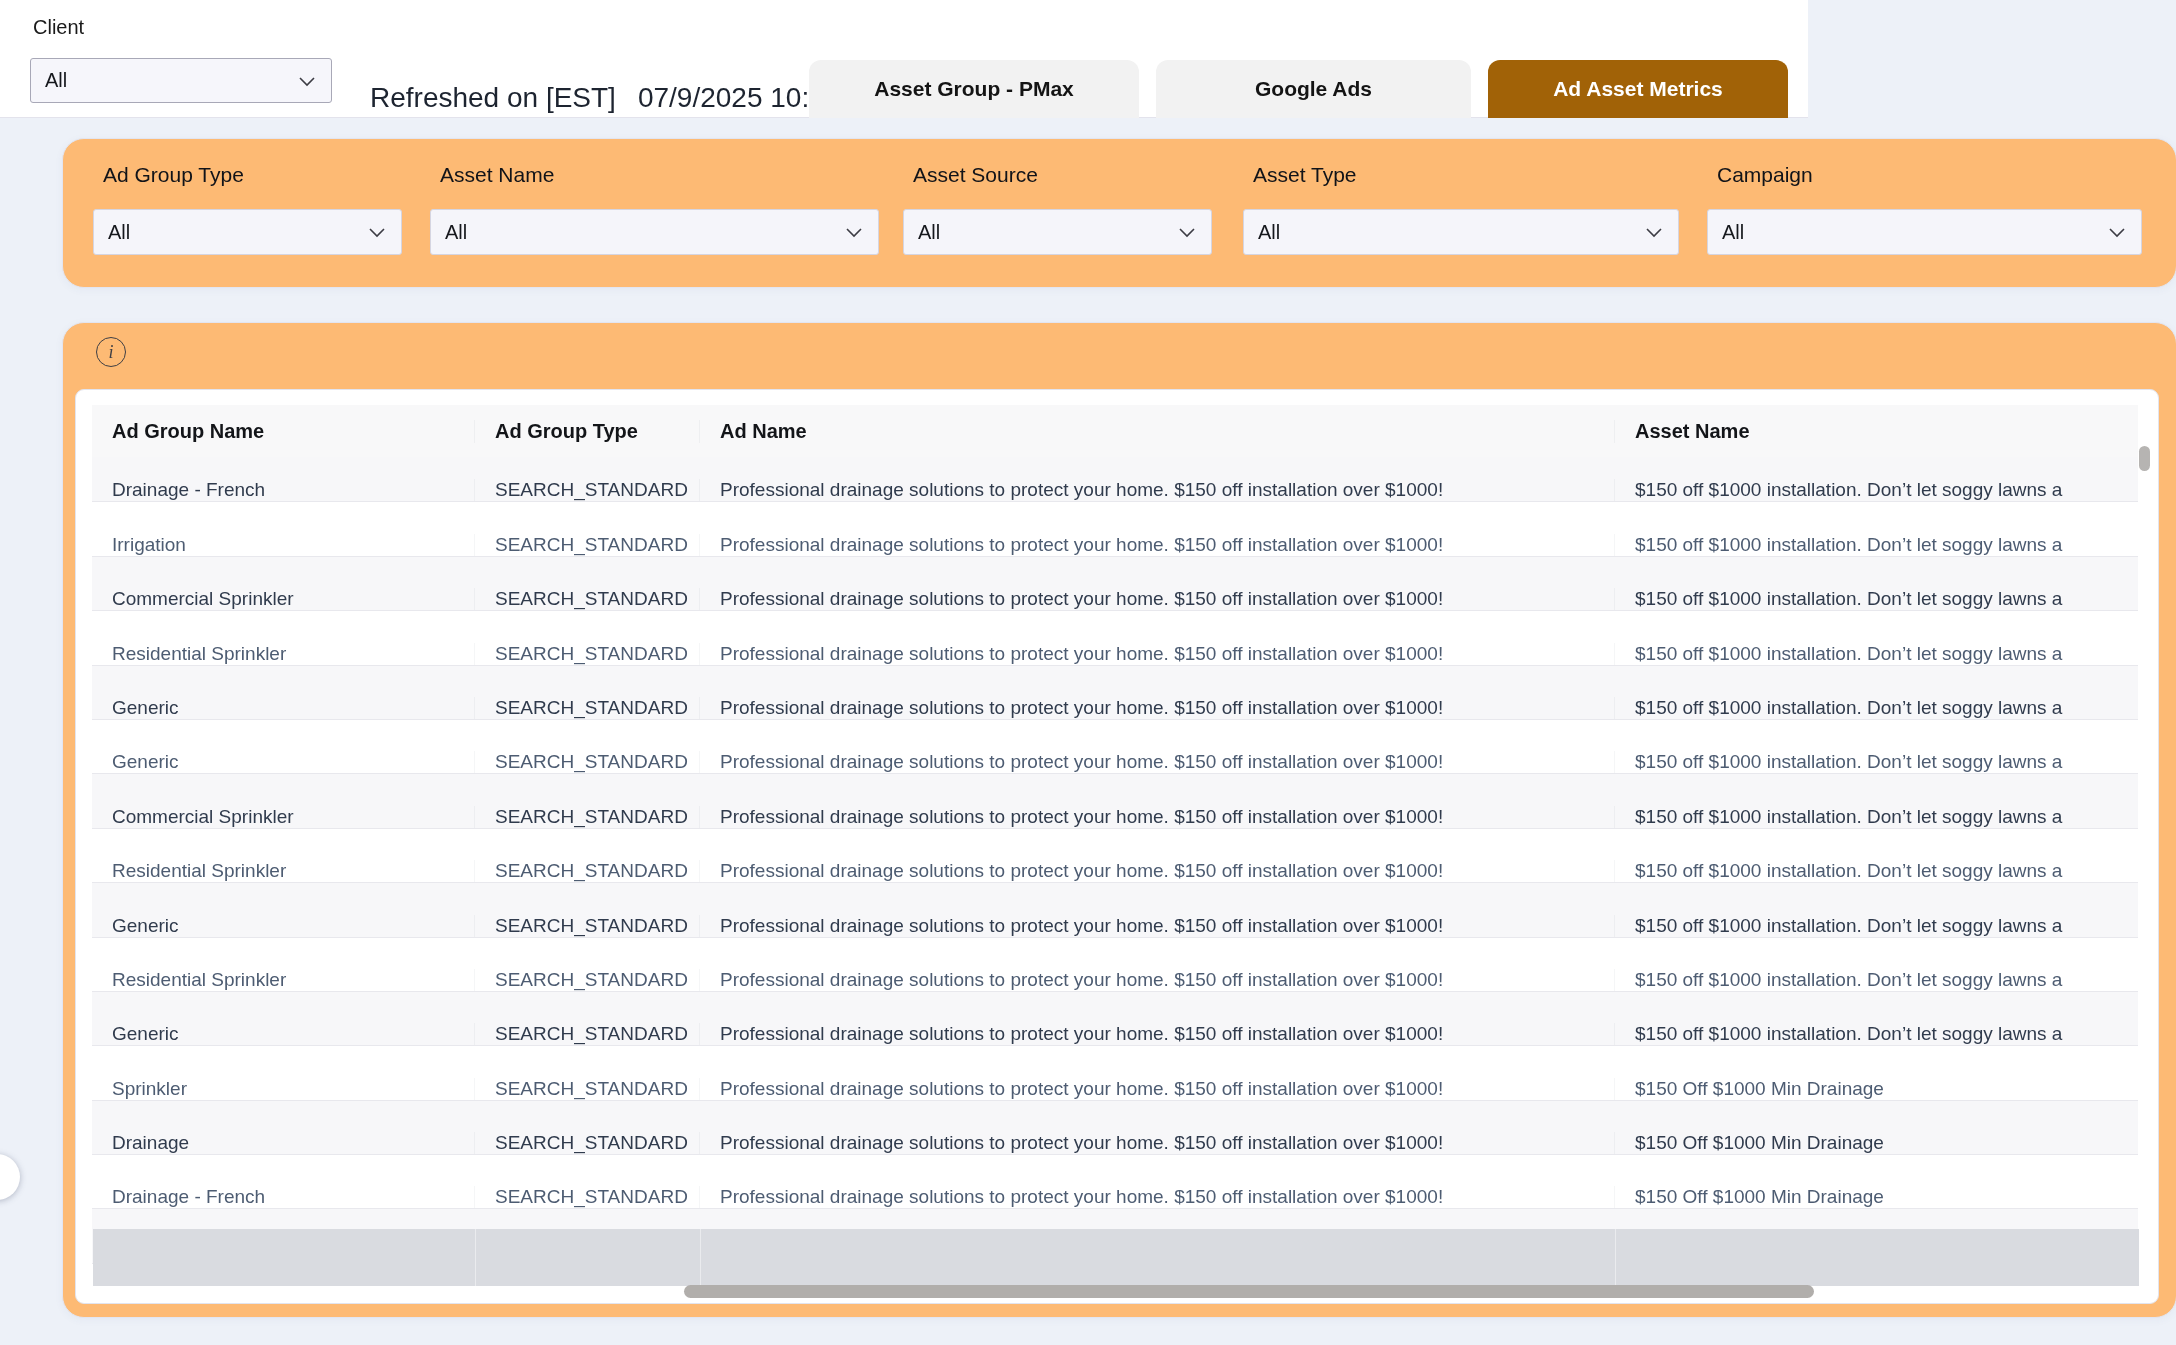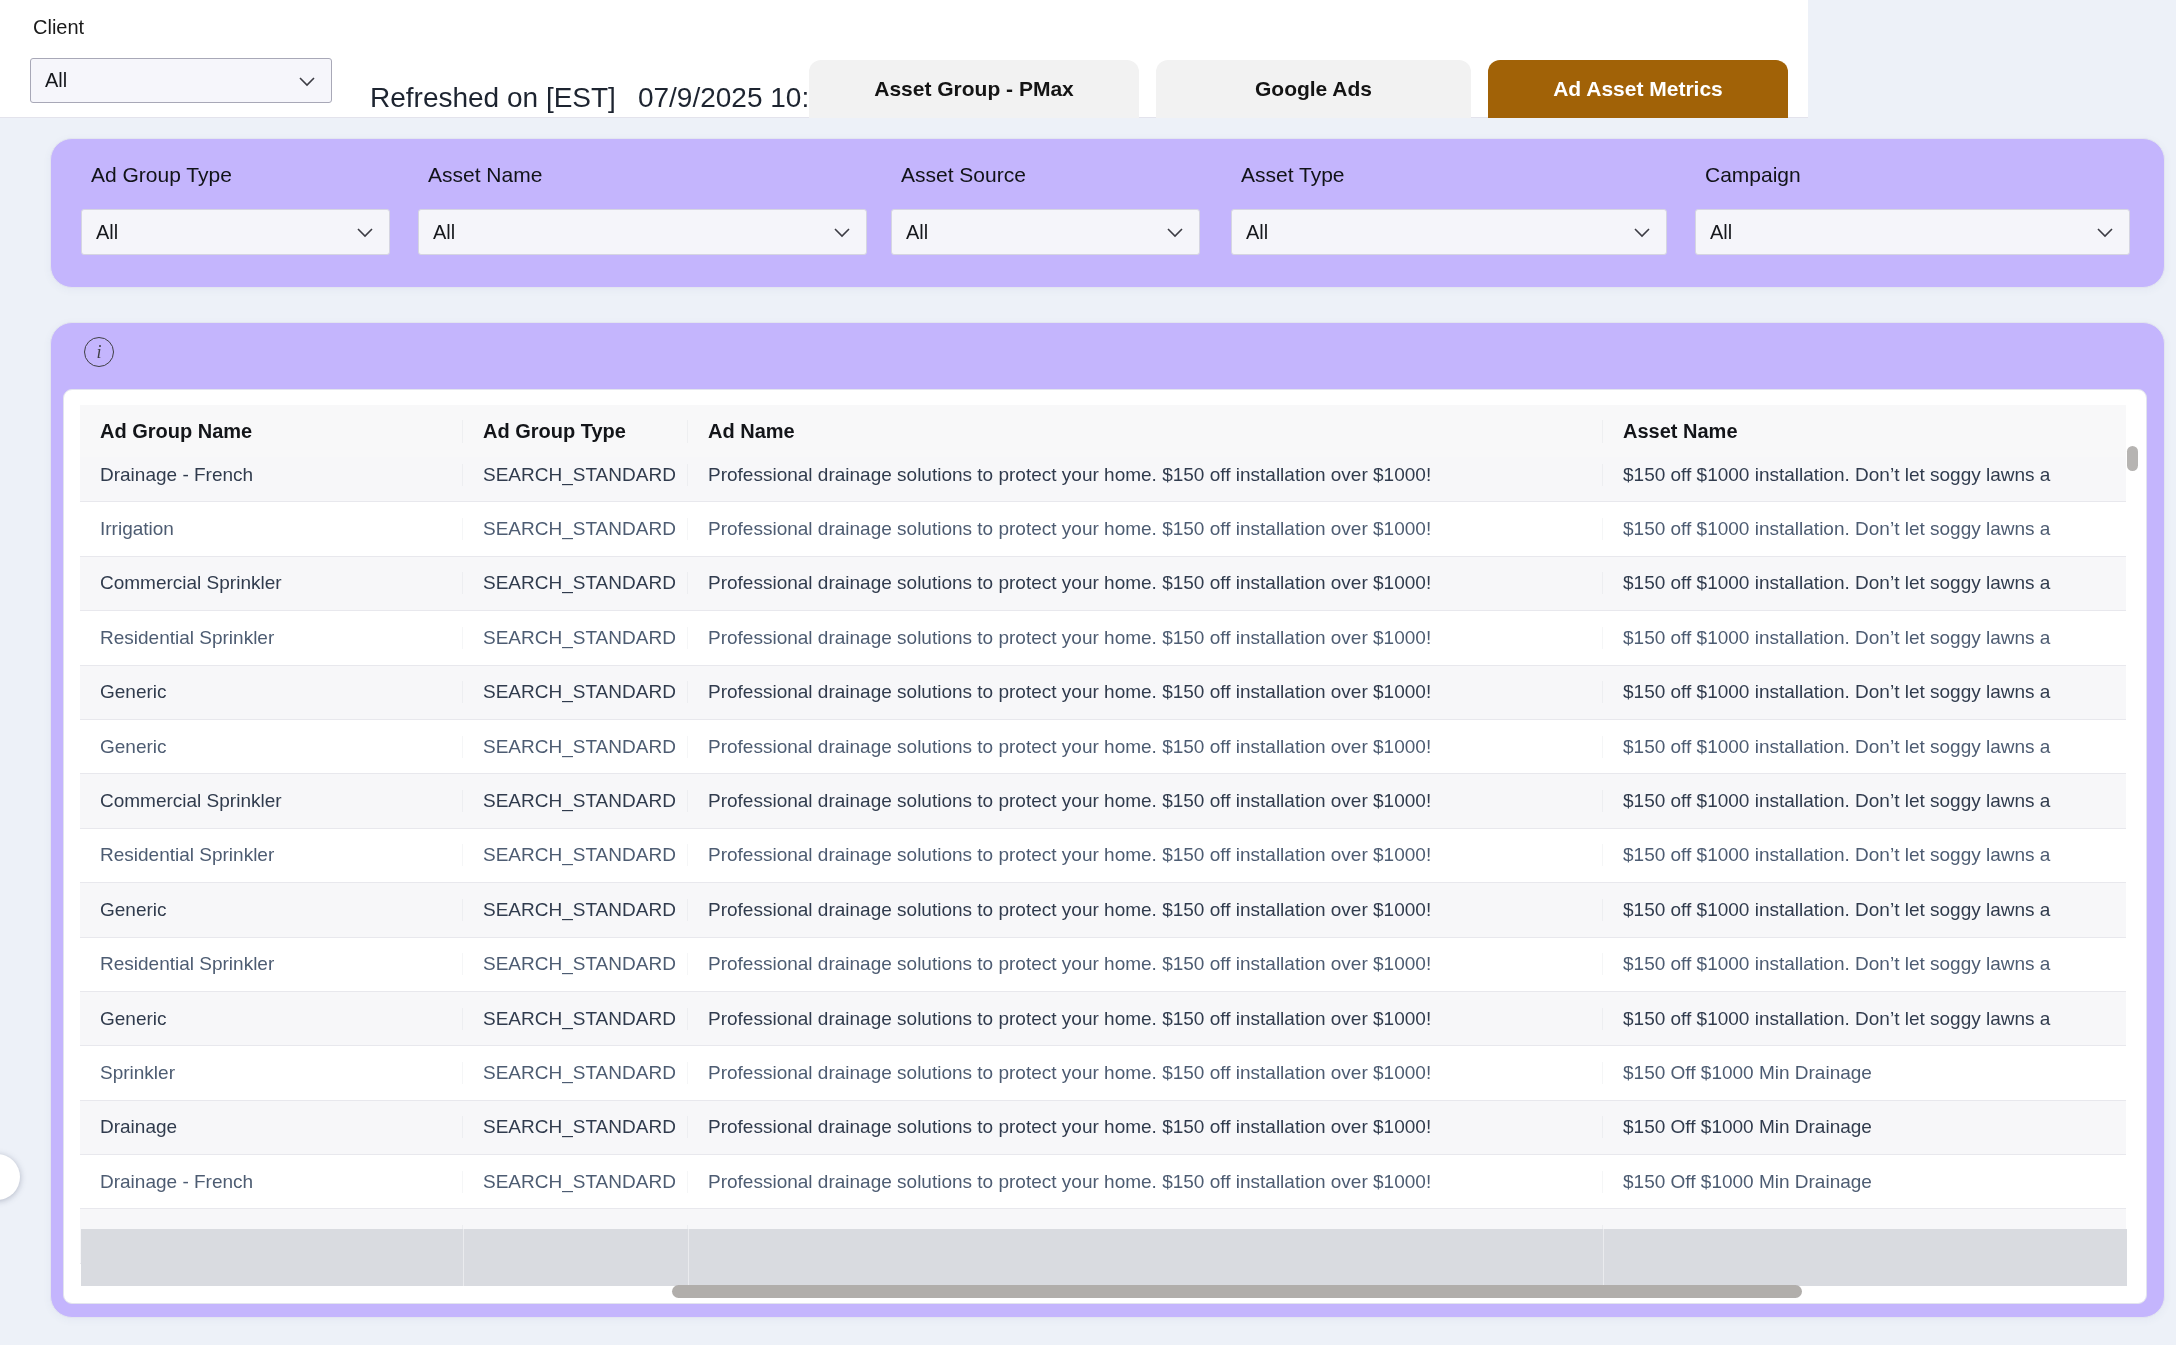--- a/index.html
+++ b/index.html
@@ -34,21 +34,21 @@
     background: #f2f2f2; color: #141414; font-size: 21px; font-weight: 700;
     border-radius: 12px 12px 0 0; cursor: pointer;
   }
   .tab.t0 { width: 315px; }
   .tab.t1 { width: 330px; }
   .tab.t2 { width: 300px; }
   .tab.active { color: #ffffff; }
 
   
   .card {
-    position: absolute; left: 50px; width: 2115px; background: #c4b5fd;
+    position: absolute; left: 62px; width: 2115px; background: #fdba74;
     border: 1px solid #e3e5f0; border-radius: 22px;
     box-shadow: 0 2px 8px rgba(50, 70, 130, 0.05);
   }
   .filter-card { top: 138px; height: 150px; }
   .table-card  { top: 322px; height: 996px; }
 
   
   .filter-group { position: absolute; top: 0; height: 100%; }
   .filter-label { position: absolute; left: 10px; top: 24px; font-size: 21px; color: #111318; }
   .filter-dropdown {
@@ -76,21 +76,21 @@
     border: 1px solid #e2e4ee; border-radius: 9px; overflow: hidden;
     background: #ffffff;
   }
   .table-content { position: absolute; left: 16px; top: 15px; width: 2046px; }
   .thead {
     display: flex; height: 52px; align-items: center; background: #f8f8f9;
     font-weight: 700; font-size: 20px; color: #131519;
   }
   .tbody { height: 846px; overflow: hidden; }
   .trow {
-    display: flex; height: 54.4px; align-items: center;
+    display: flex; height: 54.4px; align-items: flex-end;
     border-bottom: 1px solid #e8e8ed; background: #ffffff;
     font-size: 19px; color: #4d5c72; cursor: pointer;
   }
   .trow.alt { background: #f7f7f9; color: #303b4d; }
   .trow:first-child { margin-top: -9px; }
   .cell, .hcell {
     padding-left: 20px; white-space: nowrap; overflow: hidden; flex: 0 0 auto;
   }
   .c1 { width: 382px; }
   .c2 { width: 225px; }

